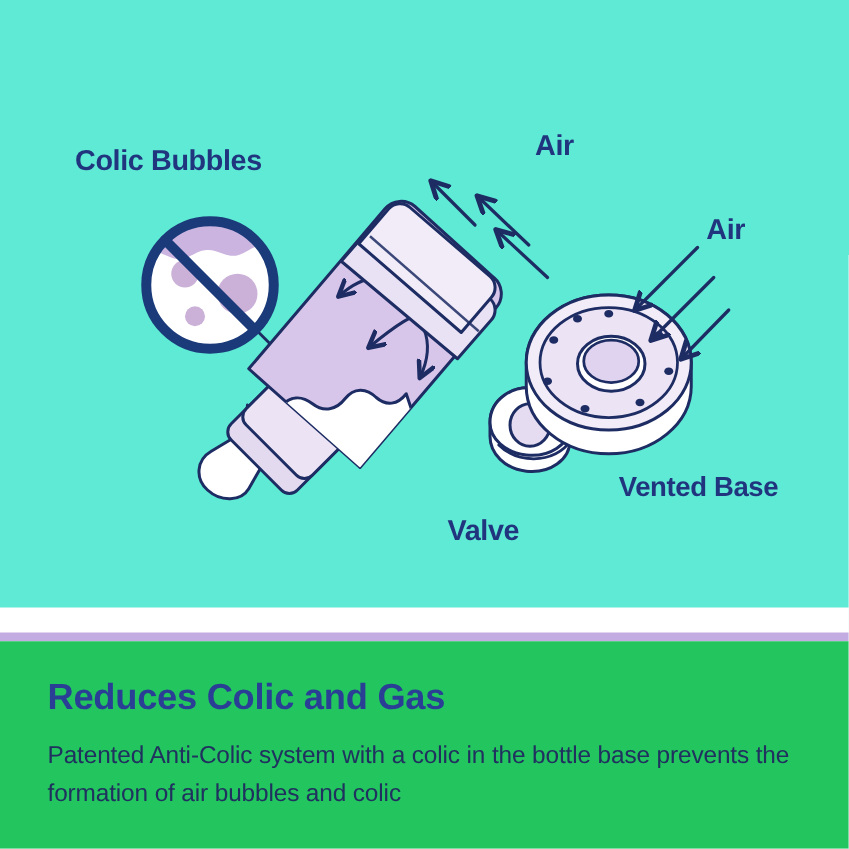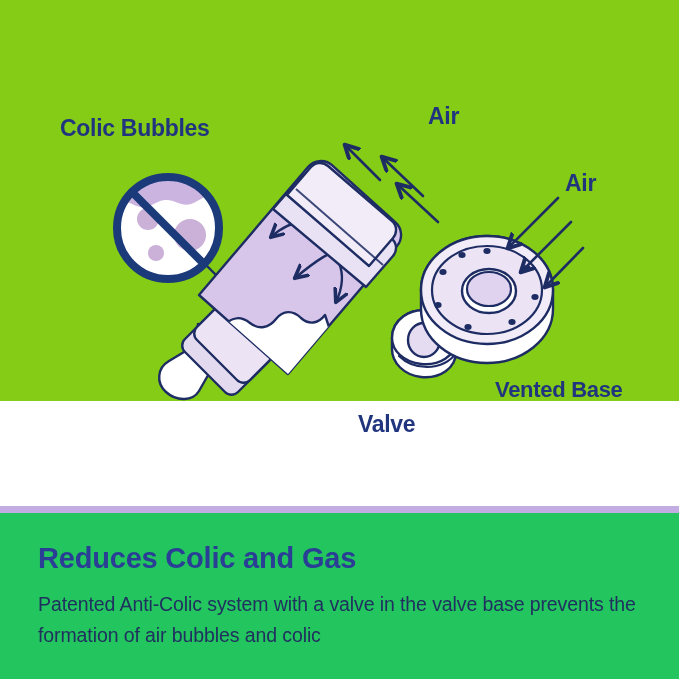--- a/index.html
+++ b/index.html
@@ -12,22 +12,22 @@
     width: 679px;
     height: 679px;
     overflow: hidden;
     font-family: "Liberation Sans", sans-serif;
   }
   
   #illustration-panel {
     position: absolute;
     left: 0; top: 0;
     width: 679px;
-    height: 401px;
-    background: #84cc16;
+    height: 486px;
+    background: #5eead4;
   }
   #panel-divider {
     position: absolute;
     left: 0; top: 506px;
     width: 679px;
     height: 7px;
     background: #c3ace1;
   }
   
   #caption-panel {
@@ -189,16 +189,16 @@
       <text class="dlabel" x="358" y="432">Valve</text>
       <text class="dlabel dlabel-sm" x="495" y="397">Vented Base</text>
     </svg>
 
   </div>
 
   <div id="panel-divider"></div>
 
   <div id="caption-panel">
     <div id="caption-title">Reduces Colic and Gas</div>
-    <div id="caption-body">Patented Anti-Colic system with a valve in the valve base prevents the formation of air bubbles and colic</div>
+    <div id="caption-body">Patented Anti-Colic system with a colic in the bottle base prevents the formation of air bubbles and colic</div>
   </div>
 
 </div>
 
 </body></html>

